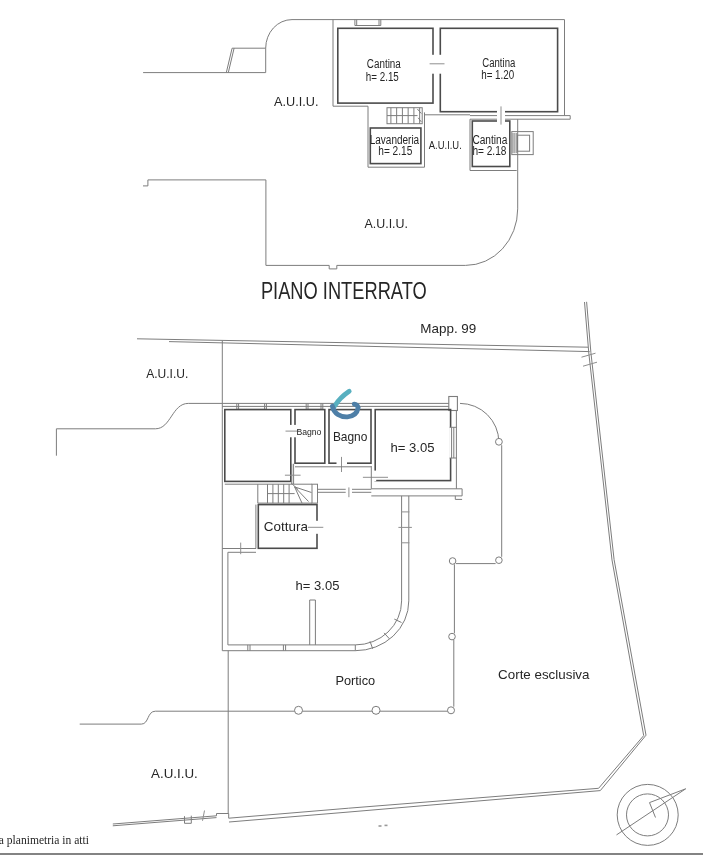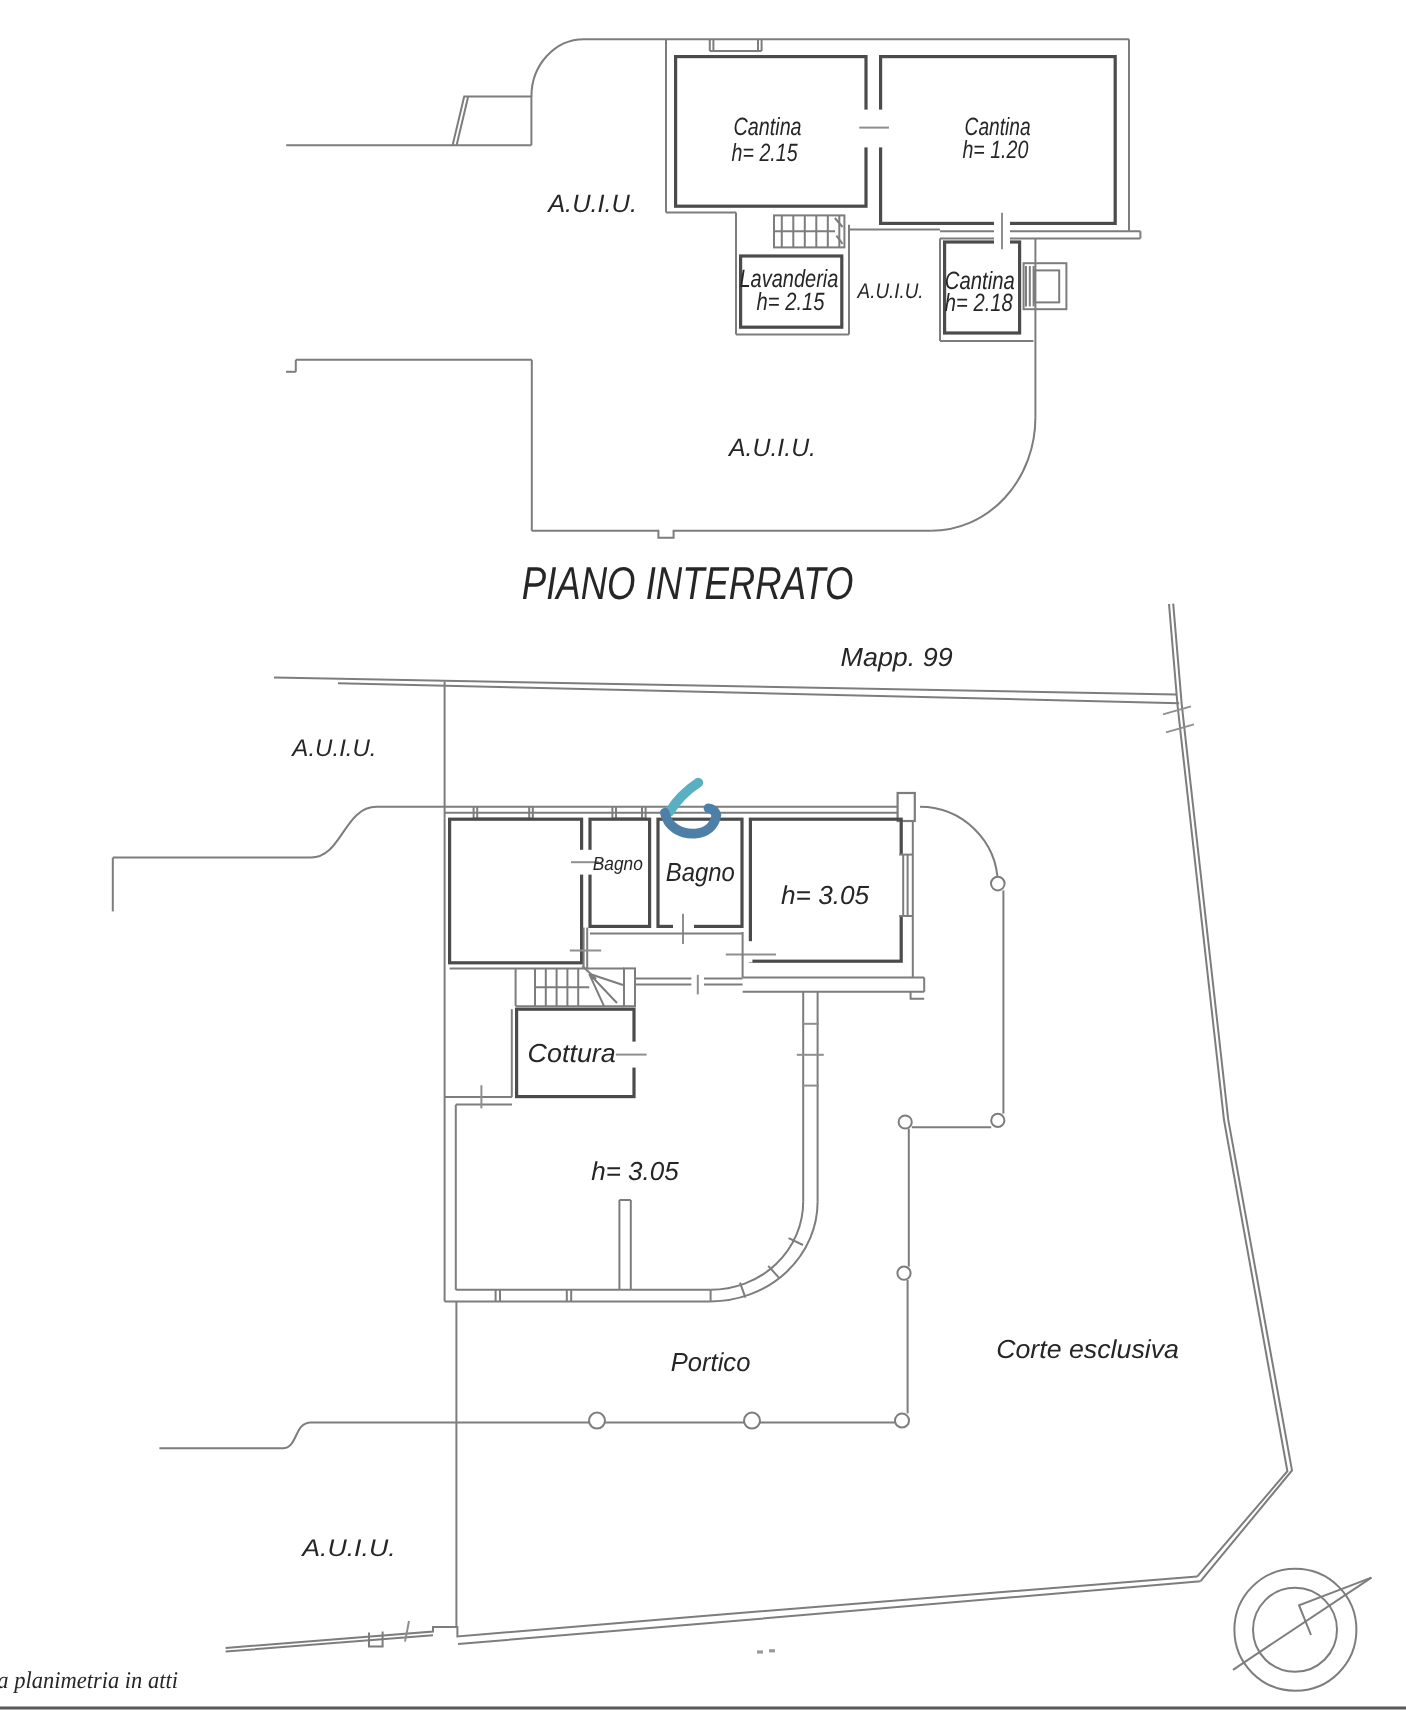--- a/index.html
+++ b/index.html
@@ -1,15 +1,15 @@
 <!DOCTYPE html>
 <html><head><meta charset="utf-8">
 <style>
 html,body{margin:0;padding:0;background:#ffffff;}
-#page{position:relative;width:703px;height:855px;background:#ffffff;overflow:hidden;font-style:italic;}
+#page{position:relative;width:703px;height:855px;background:#ffffff;overflow:hidden;}
 </style></head>
 <body>
 <div id="page">
 <svg width="703" height="855" viewBox="0 0 703 855" xmlns="http://www.w3.org/2000/svg">
 <rect x="0" y="0" width="703" height="855" fill="#ffffff"></rect>
 <line x1="143" y1="185.9" x2="147.9" y2="185.9" stroke="#7d7d7d" stroke-width="1.0"></line>
 <line x1="147.9" y1="185.9" x2="147.9" y2="179.9" stroke="#7d7d7d" stroke-width="1.0"></line>
 <line x1="147.9" y1="179.9" x2="265.9" y2="179.9" stroke="#7d7d7d" stroke-width="1.0"></line>
 <line x1="265.9" y1="179.9" x2="265.9" y2="265.4" stroke="#7d7d7d" stroke-width="1.0"></line>
 <path d="M265.9,265.4 H329.2 V268.9 H336.8 V265.4 H465.6" stroke="#7d7d7d" stroke-width="1.0" fill="none"></path>

